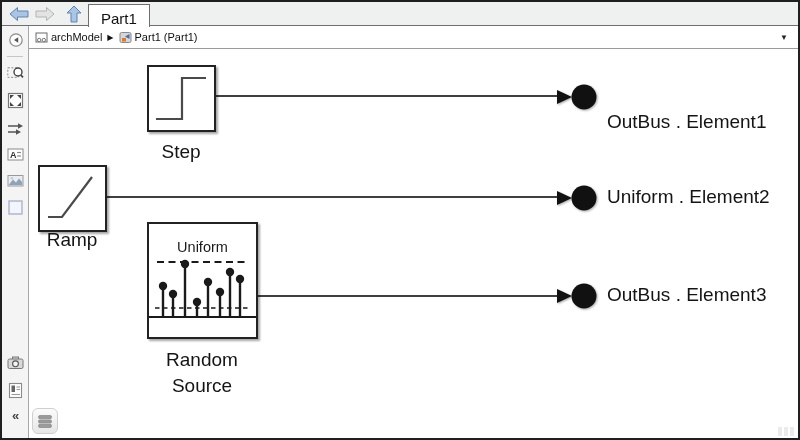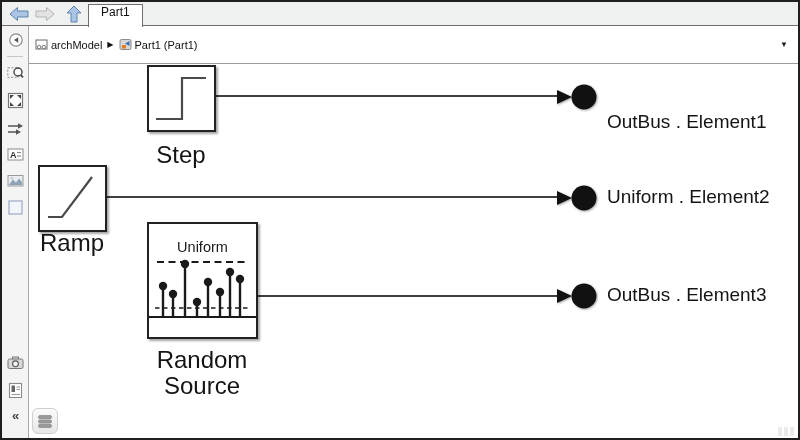--- a/index.html
+++ b/index.html
@@ -12,26 +12,26 @@
   
   .tabstrip {
     position:absolute; left:0; top:0; right:0; height:24px;
     background:#eff0f0; border-bottom:1px solid #6f6f6f; z-index:2;
   }
   .nav-btn { position:absolute; top:3px; width:24px; height:18px;
     display:flex; align-items:center; justify-content:center; }
   .tab {
     position:absolute; left:86px; top:2px; height:23px; min-width:52px;
     background:#fff; border:1px solid #6f6f6f; border-bottom:none;
-    font-size:12px; color:#111; display:flex; align-items:flex-start;
+    font-size:15px; color:#111; display:flex; align-items:flex-end;
     justify-content:center; padding:0 12px; z-index:3;
   }
   
   .crumbbar {
-    position:absolute; left:27px; top:24px; right:0; height:38px;
+    position:absolute; left:27px; top:24px; right:0; height:23px;
     background:#fff; border-bottom:1px solid #9b9b9b;
     display:flex; align-items:center; gap:3px; padding:0 6px;
     font-size:11px; color:#111; z-index:1;
   }
   .crumb { display:flex; align-items:center; gap:3px; cursor:default; }
   .sep { font-size:8px; margin:0 2px; color:#111; }
   .dd { margin-left:auto; font-size:8px; color:#222; padding-right:4px; }
   
   .side-col {
     position:absolute; left:0; top:24px; bottom:0; width:27px;
@@ -44,21 +44,21 @@
   
   .canvas { position:absolute; left:27px; top:47px; right:0; bottom:0; background:#fff; }
   .wire { position:absolute; height:2px; background:#3f3f3f; }
   .block {
     position:absolute; background:#fff; border:2px solid #222;
     box-shadow:2px 2px 2px rgba(0,0,0,0.35);
   }
   .block svg { display:block; width:100%; height:100%; }
   .blk-label {
     position:absolute; transform:translateX(-50%);
-    font-size:24px; color:#141414; text-align:center; white-space:nowrap;
+    font-size:19px; color:#141414; text-align:center; white-space:nowrap;
   }
   .blk-label.wrap { white-space:normal; width:92px; line-height:26px; }
   .port { position:absolute; filter:drop-shadow(1.5px 1.5px 1px rgba(0,0,0,0.35)); }
   .port-label {
     position:absolute; font-size:19px; color:#141414; white-space:nowrap;
   }
   .badge {
     position:absolute; left:3px; bottom:4px; width:26px; height:26px;
     border:1px solid #cfcfcf; border-radius:6px;
     background:linear-gradient(#fbfbfb,#e6e6e6);

